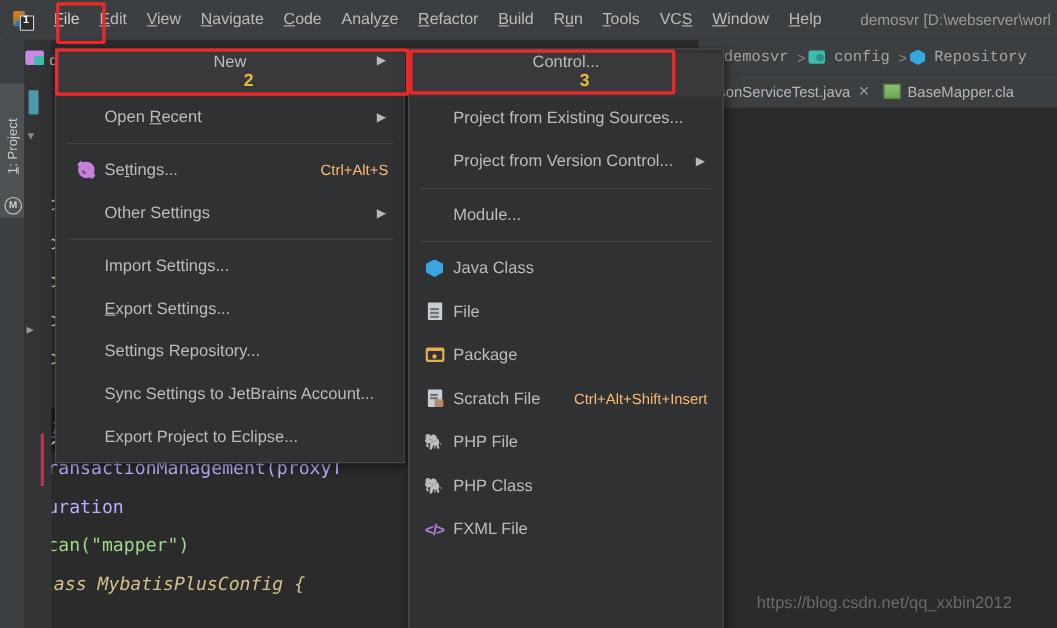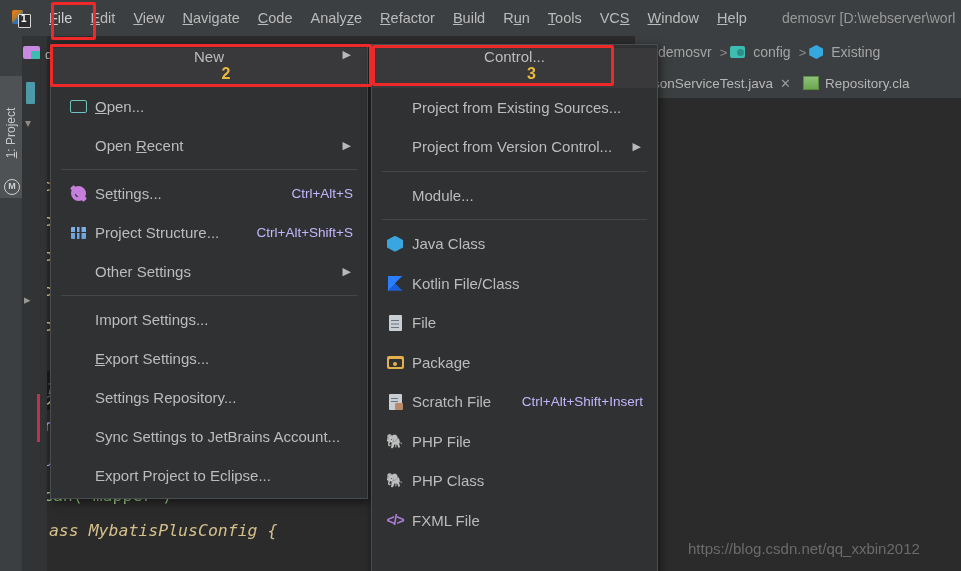--- a/index.html
+++ b/index.html
@@ -72,21 +72,21 @@
   .gutter{position:absolute;left:0;top:0;width:25px;height:100%;background:#313335;}
   .changebar{position:absolute;left:15px;top:358px;width:3px;height:48px;background:#bb3355;}
   .gutter-arrow{position:absolute;left:2px;top:256px;font-size:13px;color:#999;}
 
   
   .crumbrow{
     position:absolute;left:613px;top:0;right:0;height:32px;
     display:flex;align-items:center;font-size:14px;color:#a5a5a5;
     background:#3c3f41;
   }
-  .crumbrow .ci{margin:0 5px 0 8px;}
+  .crumbrow .ci{margin:0 5px 0 8px;font-family:Liberation Mono, monospace;}
   .crumbsep{color:#8b8b8b;margin:0 3px;font-size:13px;}
   .ic-folder{display:inline-block;width:15px;height:12px;background:#e3b04b;border-radius:2px;position:relative;vertical-align:middle;}
   .ic-folder:after{content:"";position:absolute;left:4px;top:4px;width:4px;height:4px;background:#2b2b2b;border-radius:50%;}
   .ic-cfg{display:inline-block;width:15px;height:12px;background:#3dbcb2;border-radius:2px;position:relative;vertical-align:middle;}
   .ic-cfg:after{content:"";position:absolute;left:7px;top:3px;width:7px;height:7px;background:#2b8f88;border-radius:50%;}
   .ic-cube{display:inline-block;width:14px;height:14px;background:#36a8e0;
     clip-path:polygon(50% 0,100% 27%,100% 73%,50% 100%,0 73%,0 27%);vertical-align:middle;}
 
   
   .tabrow{
@@ -120,21 +120,21 @@
   #new-menu{left:371px;top:44px;width:285px;height:527px;}
   .row{
     position:relative;height:39px;display:flex;align-items:center;
     font-size:15px;color:#bcbcbc;white-space:nowrap;cursor:default;
   }
   .row.hl{background:#39393b;flex-direction:column;}
   .row .ico{width:26px;margin-left:14px;margin-right:4px;display:flex;align-items:center;justify-content:center;flex:none;}
   .row .lbl{flex:0 0 auto;}
   .row .lbl u{text-decoration:underline;}
   .row .num{margin-left:34px;color:#e8b93c;font-size:16px;font-weight:bold;}
-  .row .acc{position:absolute;right:14px;color:#c4b5fd;font-size:13.5px;}
+  .row .acc{position:absolute;right:14px;color:#fdba74;font-size:13.5px;}
   .row .arrow{position:absolute;right:16px;color:#b9b9b9;font-size:11px;}
   .row .noicon{width:26px;margin-left:14px;margin-right:4px;flex:none;}
   .sep{height:1px;background:#444749;margin:4px 10px;}
   #new-menu .row{height:39.5px;}
   #new-menu .row .ico{margin-left:10px;}
   #new-menu .row .noicon{margin-left:10px;}
 
   
   .i-folder{width:17px;height:13px;border:1.6px solid #6fc4bd;border-radius:2px;box-sizing:border-box;}
   .i-gear{width:15px;height:15px;background:#c77fdd;border-radius:50%;position:relative;}
@@ -171,31 +171,31 @@
     </div>
 
     <div class="crumbrow">
       <span class="ic-folder"></span>
       <span class="ci">demosvr</span>
       <span class="crumbsep">&gt;</span>
       <span class="ic-cfg"></span>
       <span class="ci">config</span>
       <span class="crumbsep">&gt;</span>
       <span class="ic-cube"></span>
-      <span class="ci">Existing</span>
+      <span class="ci">Repository</span>
     </div>
 
     <div class="tabrow">
       <div class="tab">
         <span>ersonServiceTest.java</span>
         <span class="closex">✕</span>
       </div>
       <div class="tab">
         <span class="ic-grid"></span>
-        <span>Repository.cla</span>
+        <span>BaseMapper.cla</span>
       </div>
     </div>
 
     <div class="code">
       <div class="ln tk-pkg" style="top:0px;left:14px;">com.ieslab.powergrid.demosv</div>
       <div class="ln tk-pkg" style="top:70px;left:-6px;">com.baomidou.mybatisplus.ext</div>
       <div class="ln tk-pkg" style="top:105px;left:-4px;">org.mybatis.spring.annotatio</div>
       <div class="ln tk-pkg" style="top:140px;left:-4px;">org.springframework.context.</div>
       <div class="ln tk-pkg" style="top:175px;left:-4px;">org.springframework.context.</div>
       <div class="ln tk-pkg" style="top:210px;left:-4px;">org.springframework.transact</div>
@@ -247,46 +247,33 @@
   </div>
 
   <div class="menu" id="file-menu">
     <div class="row hl">
       <div class="noicon"></div>
       <div class="lbl">New</div>
       <div class="num">2</div>
       <div class="arrow">▶</div>
     </div>
     <div class="row">
-      <div class="ico">
-          <div class="i-folder"></div>
-        </div>
-      <div class="lbl"><u>O</u>pen...</div>
-    </div>
-    <div class="row">
       <div class="noicon"></div>
       <div class="lbl">Open <u>R</u>ecent</div>
       <div class="arrow">▶</div>
     </div>
     <div class="sep"></div>
     <div class="row">
       <div class="ico">
           <div class="i-gear"></div>
         </div>
       <div class="lbl">Se<u>t</u>tings...</div>
       <div class="acc">Ctrl+Alt+S</div>
     </div>
     <div class="row">
-      <div class="ico">
-          <div class="i-grid3"></div>
-        </div>
-      <div class="lbl">Project Structure...</div>
-      <div class="acc">Ctrl+Alt+Shift+S</div>
-    </div>
-    <div class="row">
       <div class="noicon"></div>
       <div class="lbl">Other Settings</div>
       <div class="arrow">▶</div>
     </div>
     <div class="sep"></div>
     <div class="row">
       <div class="noicon"></div>
       <div class="lbl">Import Settings...</div>
     </div>
     <div class="row">
@@ -326,26 +313,20 @@
     <div class="row">
       <div class="noicon"></div>
       <div class="lbl">Module...</div>
     </div>
     <div class="sep"></div>
     <div class="row">
       <div class="ico">
           <div class="i-cube"></div>
         </div>
       <div class="lbl">Java Class</div>
-    </div>
-    <div class="row">
-      <div class="ico">
-          <div class="i-kotlin"></div>
-        </div>
-      <div class="lbl">Kotlin File/Class</div>
     </div>
     <div class="row">
       <div class="ico">
           <div class="i-file"></div>
         </div>
       <div class="lbl">File</div>
     </div>
     <div class="row">
       <div class="ico">
           <div class="i-pkg"></div>

